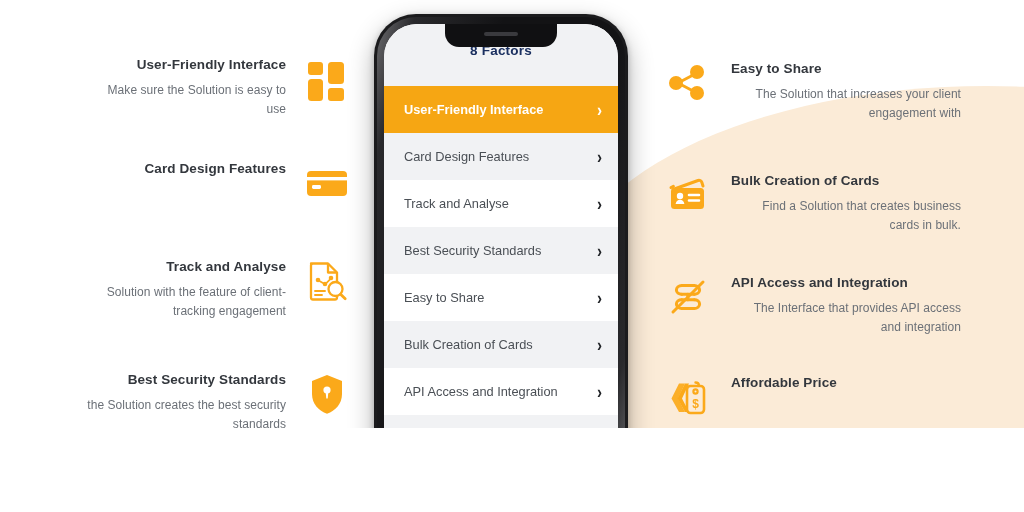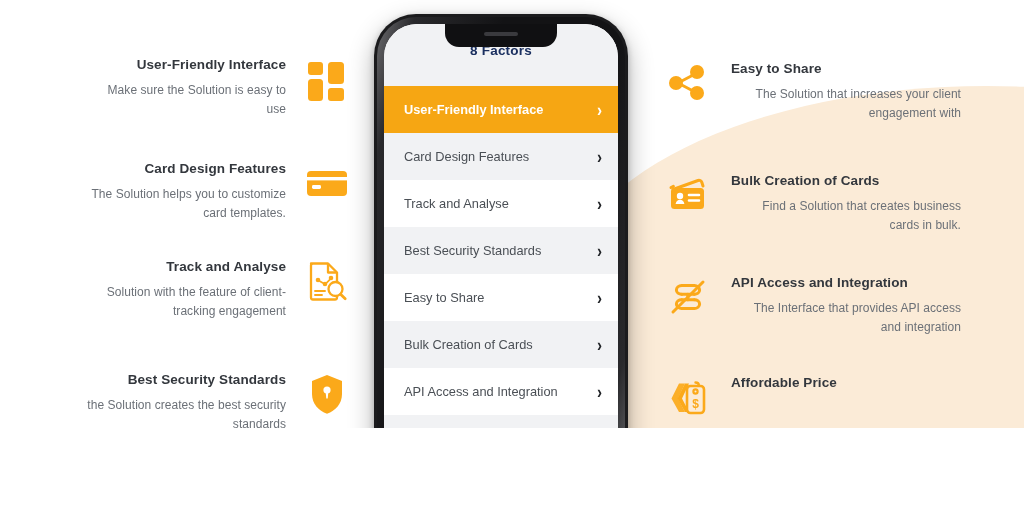--- a/index.html
+++ b/index.html
@@ -206,21 +206,20 @@
           <rect x="24" y="6" width="16" height="22" rx="3.5" fill="#FBA91A"></rect>
           <rect x="4" y="23" width="15" height="22" rx="3.5" fill="#FBA91A"></rect>
           <rect x="24" y="32" width="16" height="13" rx="3" fill="#FBA91A"></rect>
         </svg>
       </div>
     </div>
 
     <div class="feature right-align" style="top:160px">
       <div class="f-text">
         <div class="f-title">Card Design Features</div>
-        <div class="f-desc">The Solution helps you to customize card templates.</div>
       </div>
       <div class="f-icon">
         <svg viewBox="0 0 46 46">
           <rect x="3" y="11" width="40" height="25" rx="4" fill="#FBA91A"></rect>
           <rect x="3" y="17" width="40" height="3.4" fill="#ffffff"></rect>
           <rect x="8" y="25" width="9" height="4" rx="1.4" fill="#ffffff"></rect>
         </svg>
       </div>
     </div>
 

